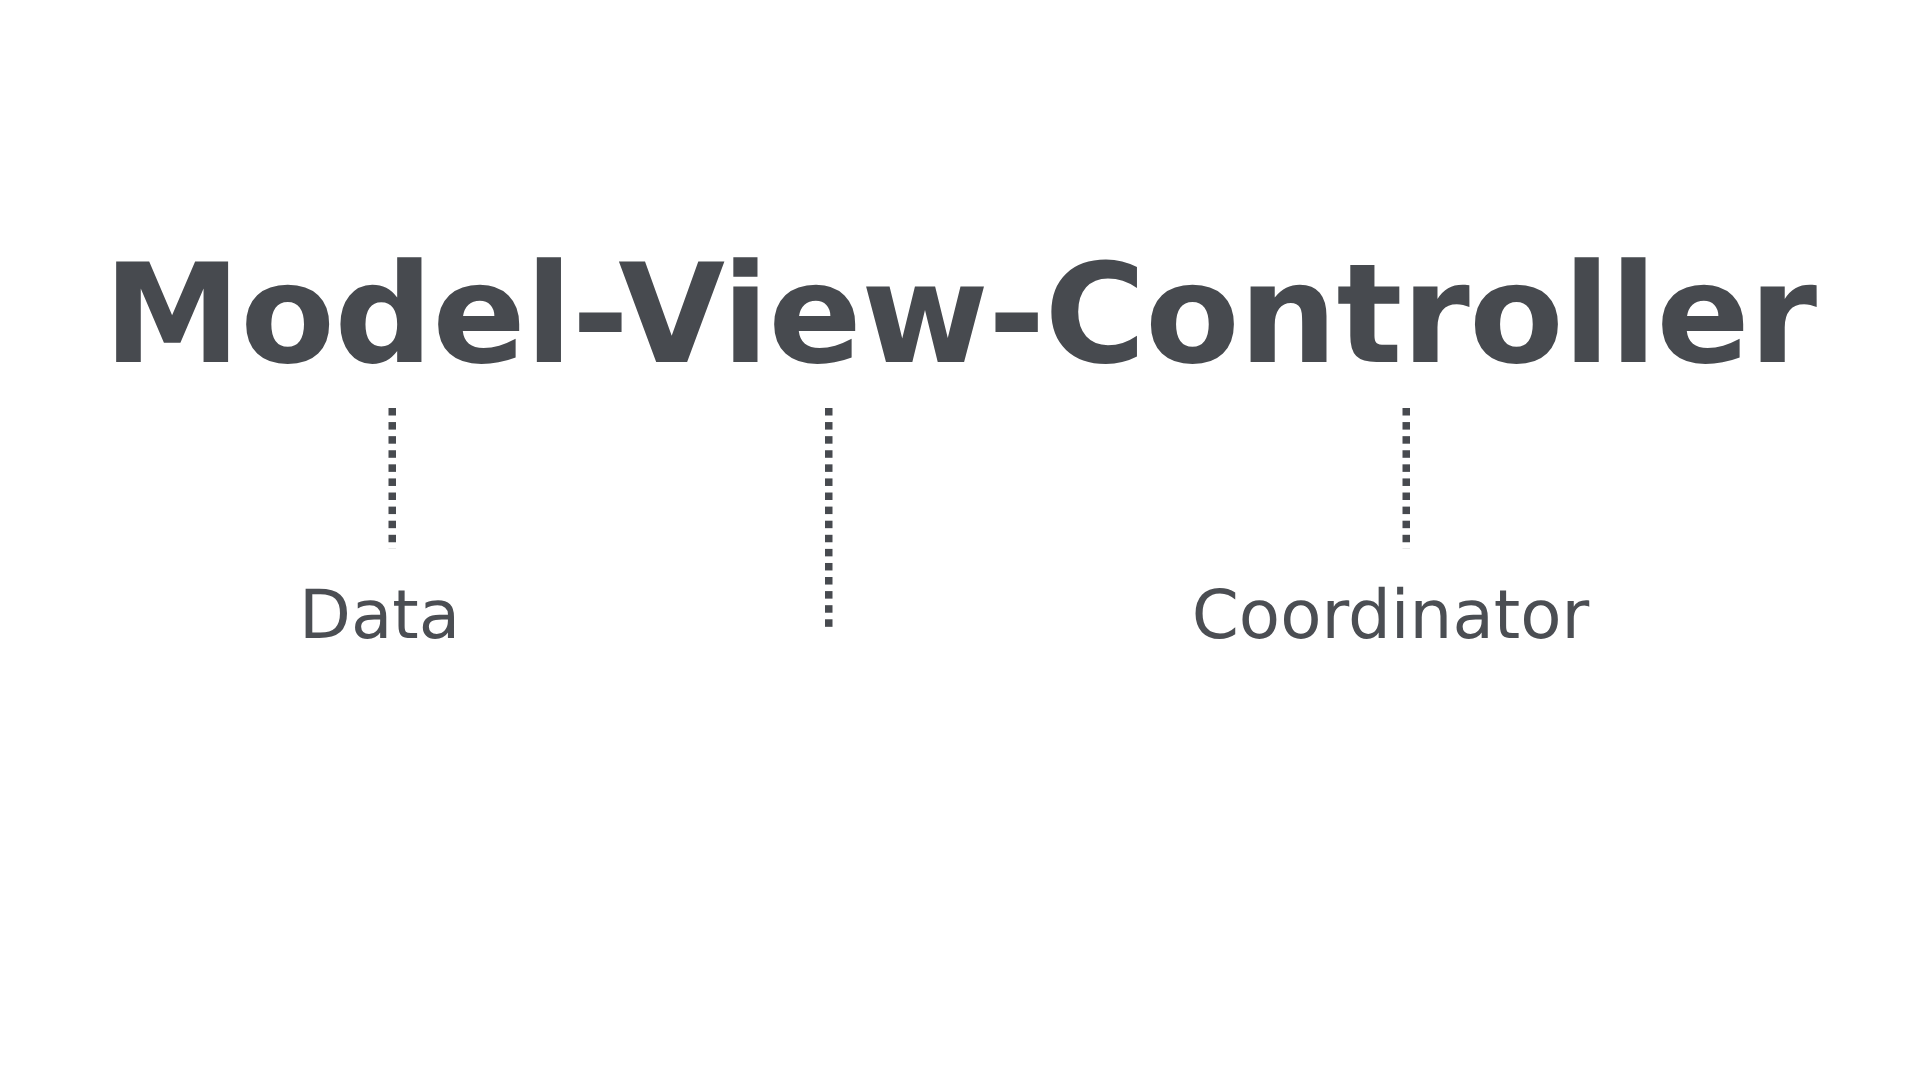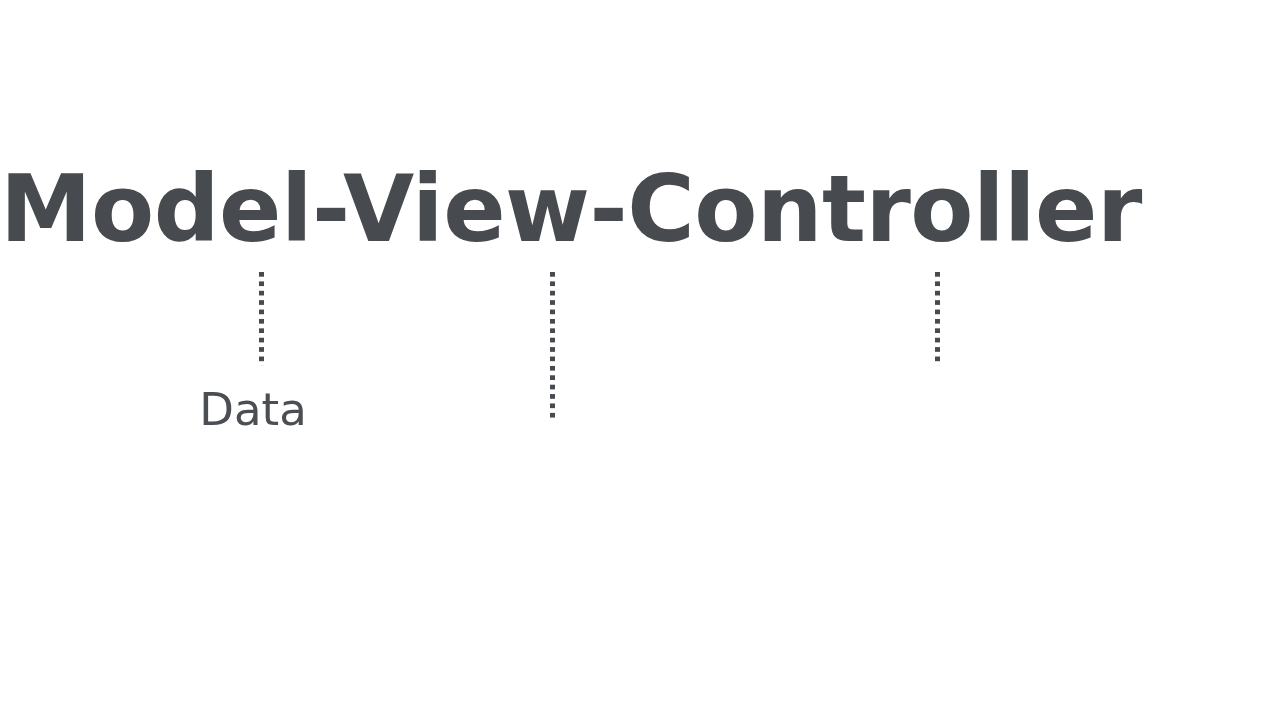--- a/index.html
+++ b/index.html
@@ -19,20 +19,21 @@
     height: 720px;
     background: #ffffff;
   }
 
   
   .title {
     position: absolute;
     left: 0;
     top: 158px;
     width: 1280px;
+    text-align: center;
     font-family: "DejaVu Sans", sans-serif;
     font-weight: bold;
     font-size: 92px;
     line-height: 104px;
     letter-spacing: -0.5px;
     color: #474a4f;
     white-space: nowrap;
   }
 
   
@@ -73,14 +74,15 @@
 
 <div id="slide">
 
   <div class="title">Model-View-Controller</div>
 
   <div class="leader leader-model"></div>
   <div class="leader leader-view"></div>
   <div class="leader leader-controller"></div>
 
   <div class="label label-data">Data</div>
+  <div class="label label-coord">Coordinator</div>
 
 </div>
 
 </body></html>

